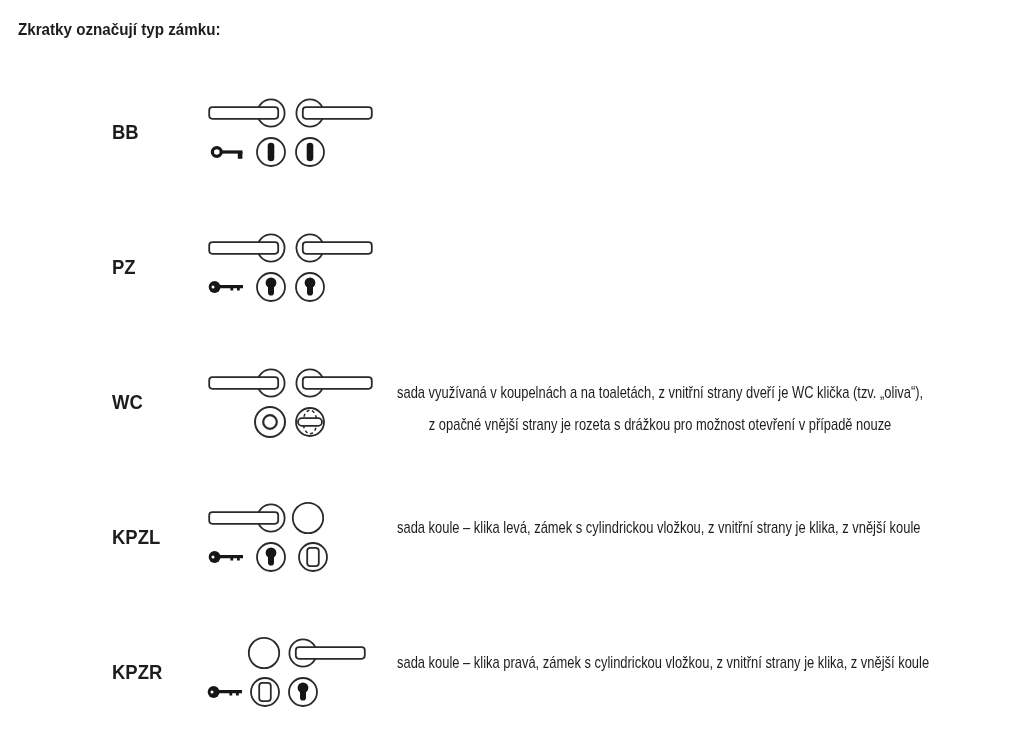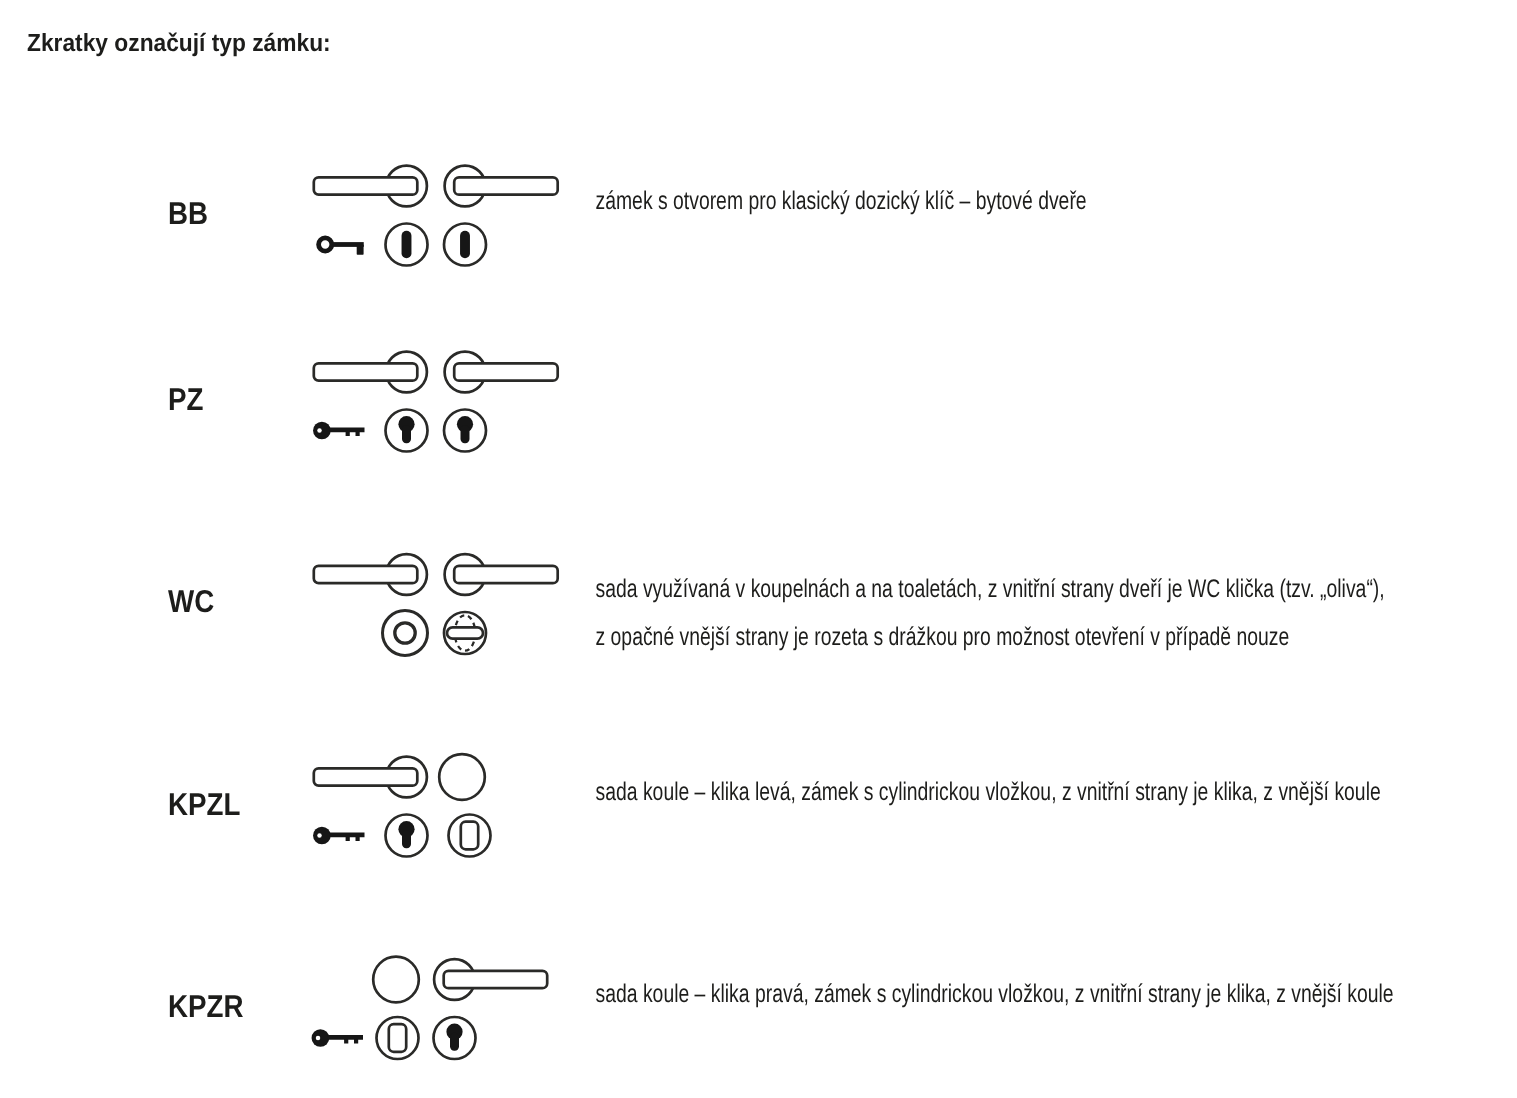--- a/index.html
+++ b/index.html
@@ -11,21 +11,21 @@
     position:relative;
     overflow:hidden;
   }
   .page{position:absolute;left:0;top:0;width:922px;height:732px;}
   .page-title{
     position:absolute;left:18px;top:20px;
     font-size:16.5px;font-weight:bold;white-space:nowrap;
     transform:scaleX(.92);transform-origin:left center;
   }
   .row{position:absolute;left:0;width:1011px;height:135px;}
-  .row-bb{top:76px;} .row-pz{top:200px;} .row-wc{top:335px;} .row-kpzl{top:470px;} .row-kpzr{top:605px;}
+  .row-bb{top:65px;} .row-pz{top:200px;} .row-wc{top:335px;text-align:center;} .row-kpzl{top:470px;} .row-kpzr{top:605px;}
   .code{
     position:absolute;left:112px;top:54px;
     font-size:21px;font-weight:bold;line-height:26px;white-space:nowrap;
     transform:scaleX(.88);transform-origin:left center;
   }
   .icon{position:absolute;display:block;}
   .desc{position:absolute;left:397px;top:42px;}
   .desc .line{
     height:32px;line-height:32px;font-size:17px;white-space:nowrap;
     transform:scaleX(.76);transform-origin:left center;
@@ -57,23 +57,20 @@
     </svg>
     <svg class="icon" style="left:254px;top:70px" width="34" height="34" viewBox="0 0 34 34">
       <circle cx="17" cy="17" r="14" fill="#fff" stroke="#2a2a28" stroke-width="1.8"></circle>
       <rect x="13.7" y="7.8" width="6.6" height="18.4" rx="3.3" fill="#161616"></rect>
     </svg>
     <svg class="icon" style="left:293px;top:70px" width="34" height="34" viewBox="0 0 34 34">
       <circle cx="17" cy="17" r="14" fill="#fff" stroke="#2a2a28" stroke-width="1.8"></circle>
       <rect x="13.7" y="7.8" width="6.6" height="18.4" rx="3.3" fill="#161616"></rect>
     </svg>
 
-    <div class="desc">
-      <div class="line">zámek s otvorem pro klasický dozický klíč – bytové dveře</div>
-    </div>
   </div>
 
   <div class="row row-pz">
     <div class="code">PZ</div>
 
     <svg class="icon" style="left:208px;top:30px" width="78" height="36" viewBox="0 0 78 36">
       <circle cx="63" cy="18" r="13.6" fill="#fff" stroke="#2a2a28" stroke-width="1.8"></circle>
       <rect x="1.2" y="12.2" width="69" height="11.6" rx="3.2" fill="#fff" stroke="#2a2a28" stroke-width="1.8"></rect>
     </svg>
     <svg class="icon" style="left:295px;top:30px" width="78" height="36" viewBox="0 0 78 36">

